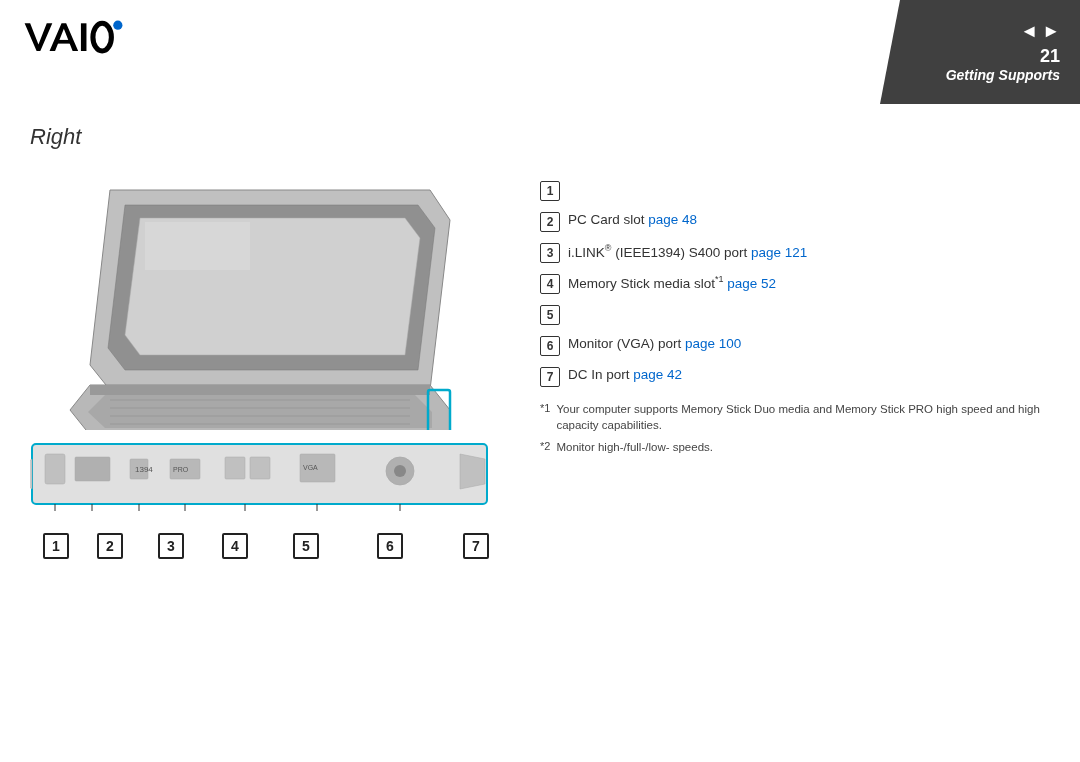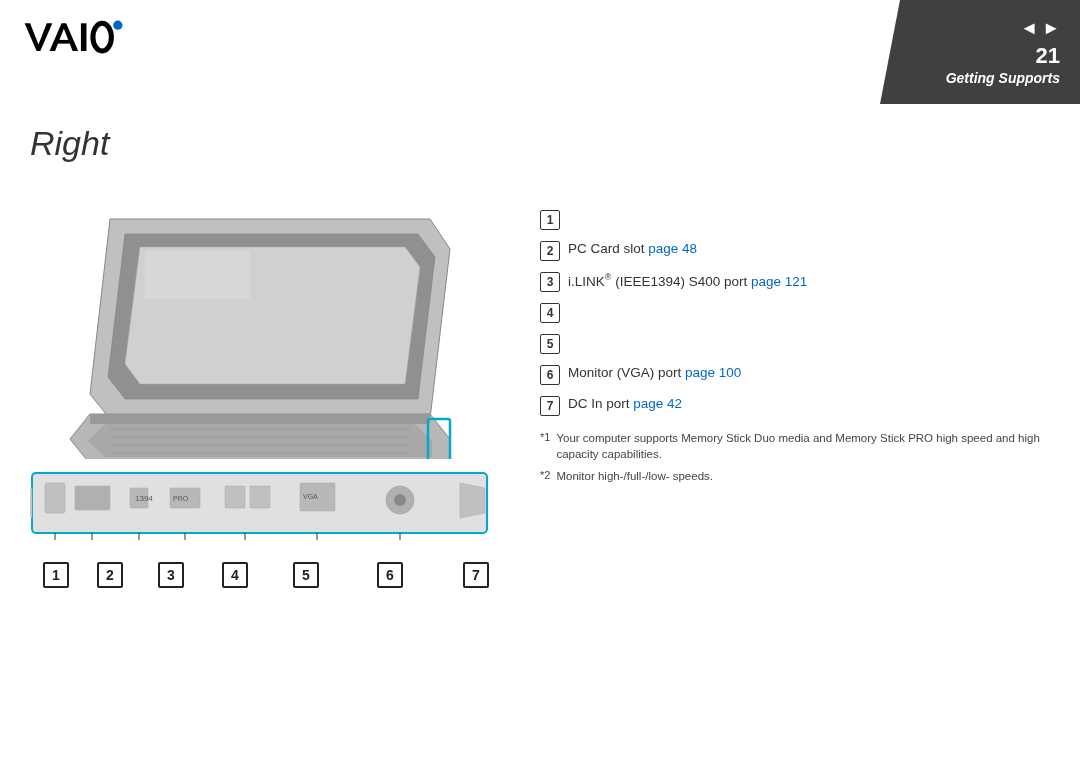--- a/index.html
+++ b/index.html
@@ -41,21 +41,21 @@
       flex-direction: column;
       align-items: flex-end;
       min-width: 200px;
       height: 100%;
       justify-content: center;
       clip-path: polygon(20px 0%, 100% 0%, 100% 100%, 0% 100%);
     }
 
     .page-number {
       color: #ffffff;
-      font-size: 22px;
+      font-size: 18px;
       font-weight: bold;
       line-height: 1.2;
     }
 
     .page-nav {
       display: flex;
       gap: 4px;
       margin-bottom: 4px;
     }
 
@@ -76,25 +76,25 @@
     .main-content {
       position: absolute;
       top: 104px;
       left: 0;
       right: 0;
       bottom: 0;
       padding: 20px 30px;
     }
 
     .page-title {
-      font-size: 34px;
+      font-size: 22px;
       font-style: italic;
       font-weight: normal;
       color: #333333;
-      margin-bottom: 36px;
+      margin-bottom: 20px;
     }
 
     .content-area {
       display: flex;
       gap: 30px;
       align-items: flex-start;
     }
 
     
     .laptop-section {
@@ -340,20 +340,23 @@
 
       <div class="desc-item">
         <span class="desc-num">3</span>
         <span class="desc-text">
           i.LINK<sup>®</sup> (IEEE1394) S400 port <a class="link-blue" href="#">page 121</a>
         </span>
       </div>
 
       <div class="desc-item">
         <span class="desc-num">4</span>
+        <span class="desc-text">
+          Memory Stick media slot<sup>*1</sup> <a class="link-blue" href="#">page 52</a>
+        </span>
       </div>
 
       <div class="desc-item">
         <span class="desc-num">5</span>
       </div>
 
       <div class="desc-item">
         <span class="desc-num">6</span>
         <span class="desc-text">
           Monitor (VGA) port <a class="link-blue" href="#">page 100</a>

